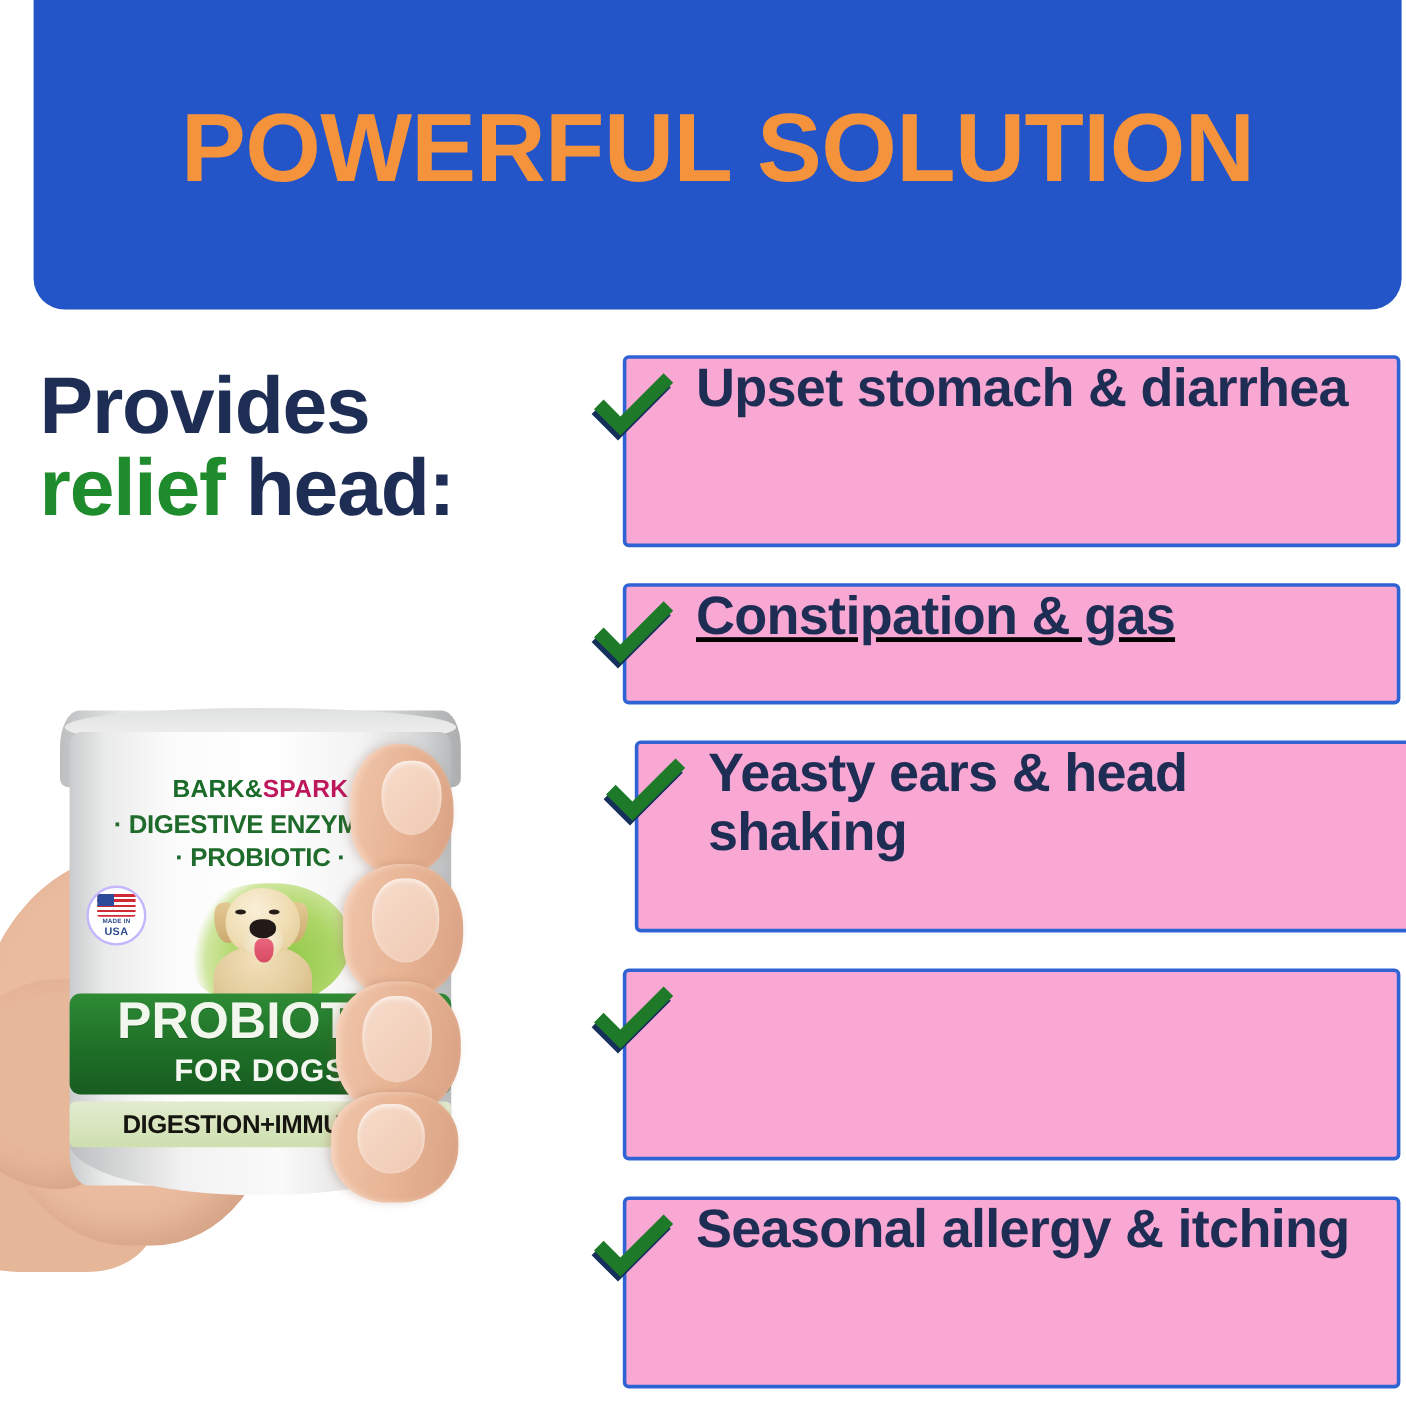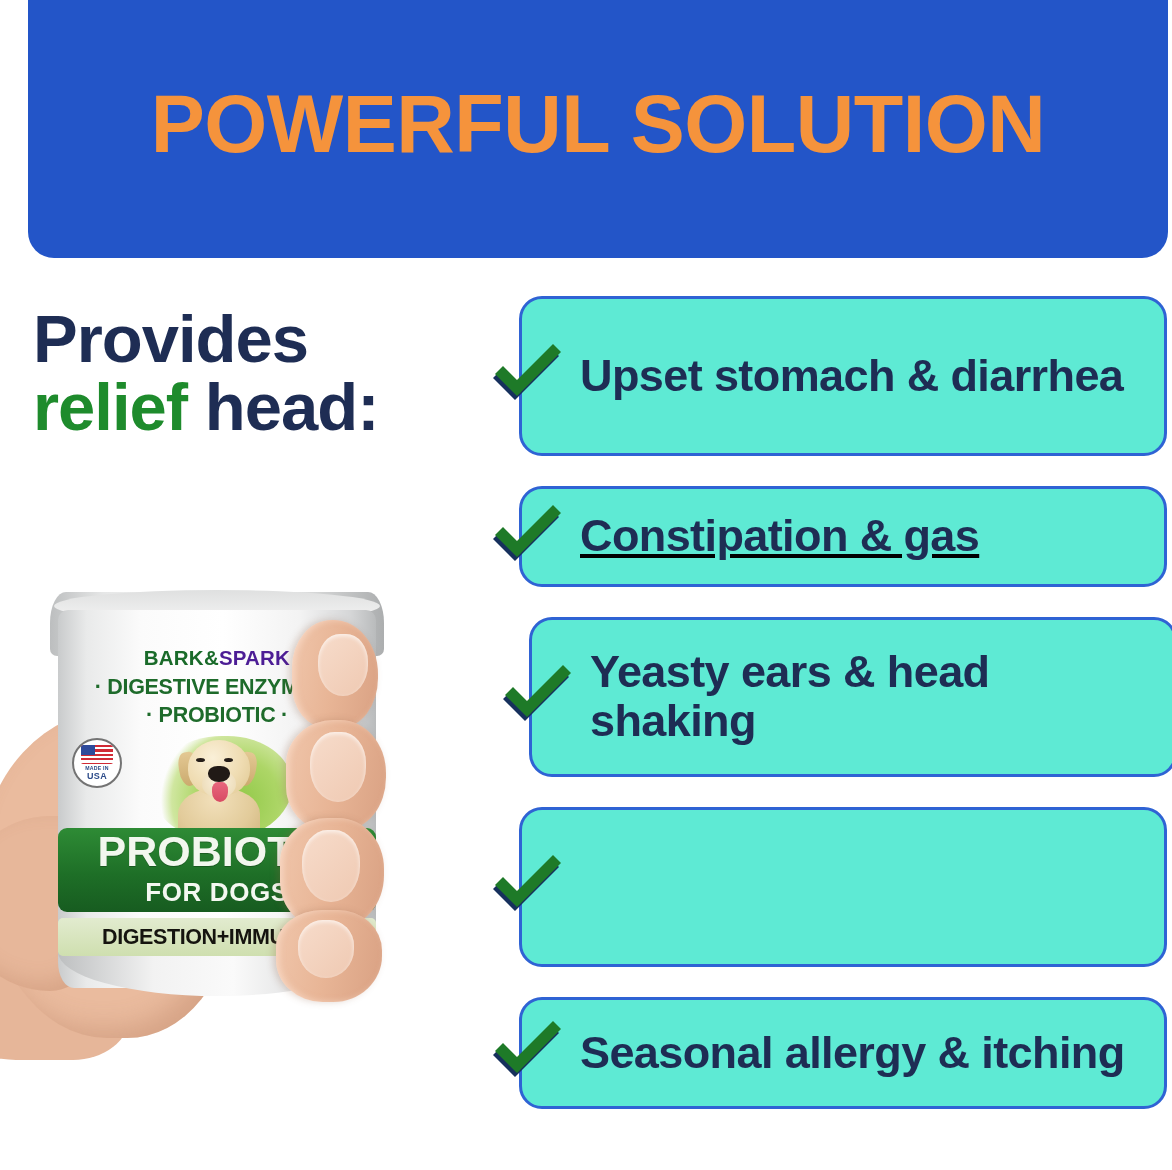--- a/index.html
+++ b/index.html
@@ -41,23 +41,23 @@
     color:#1E2D54;
     letter-spacing:-1px;
   }
   #provides .grn { color:#1E8B2C; }
 
   
   .bullet {
     position:absolute; left:519px;
     width:648px;
     border:3.5px solid #2F63D4;
-    border-radius:23px;
-    background:#5eead4;
-    display:flex; align-items:center;
+    border-radius:5px;
+    background:#f9a8d4;
+    display:flex; align-items:flex-start;
   }
   .btext {
     color:#1E2D54;
     font-weight:700;
     font-size:45px;
     line-height:1.08;
     letter-spacing:-0.6px;
     padding-left:58px;
     padding-right:12px;
   }
@@ -66,21 +66,21 @@
     left:-41px;
     width:88px; height:88px;
     pointer-events:none;
   }
   .check svg { display:block; width:88px; height:88px; }
 
   #b1 { top:296px; height:160px; }
   #b2 { top:486px; height:101px;text-decoration:underline; }
   #b3 { top:617px; height:160px;margin-left:10px; }
   #b4 { top:807px; height:160px; }
-  #b5 { top:997px; height:112px; }
+  #b5 { top:997px; height:160px; }
 
   
   #product { position:absolute; left:0px; top:580px; width:470px; height:470px; }
   #palm {
     position:absolute; left:-18px; top:128px;
     width:250px; height:330px;
     background:#EABB9E;
     border-radius:56% 26% 42% 50% / 46% 26% 40% 54%;
     box-shadow: inset -14px -10px 26px rgba(170,110,78,.30);
   }
@@ -125,35 +125,35 @@
   }
 
   
   .lab { position:absolute; text-align:center; white-space:nowrap; }
   #brand {
     left:58px; top:66px; width:318px;
     font-size:20.5px; font-weight:700; letter-spacing:0.2px;
   }
   #brand .bark { color:#1A6B2A; }
   #brand .amp  { color:#1A6B2A; }
-  #brand .spark{ color:#4c1d95; }
+  #brand .spark{ color:#be185d; }
   #line-enz {
     left:58px; top:95px; width:318px;
     font-size:21.5px; font-weight:700; color:#1E6B2B; letter-spacing:-0.3px;
   }
   #line-pre {
     left:58px; top:123px; width:318px;
     font-size:21.5px; font-weight:700; color:#1E6B2B; letter-spacing:-0.3px;
   }
 
   
   #usa {
     position:absolute; left:72px; top:158px;
     width:50px; height:50px; border-radius:50%;
-    background:#FFFFFF; border:2px solid #737373;
+    background:#FFFFFF; border:2px solid #c4b5fd;
     display:flex; flex-direction:column; align-items:center; justify-content:center;
     overflow:hidden;
   }
   #usa-flag {
     width:32px; height:19px; margin-top:-1px;
     background:
       repeating-linear-gradient(180deg,#D12A35 0 2.2px,#fff 2.2px 4.4px);
     border-radius:2px; position:relative; overflow:hidden;
   }
   #usa-canton {

